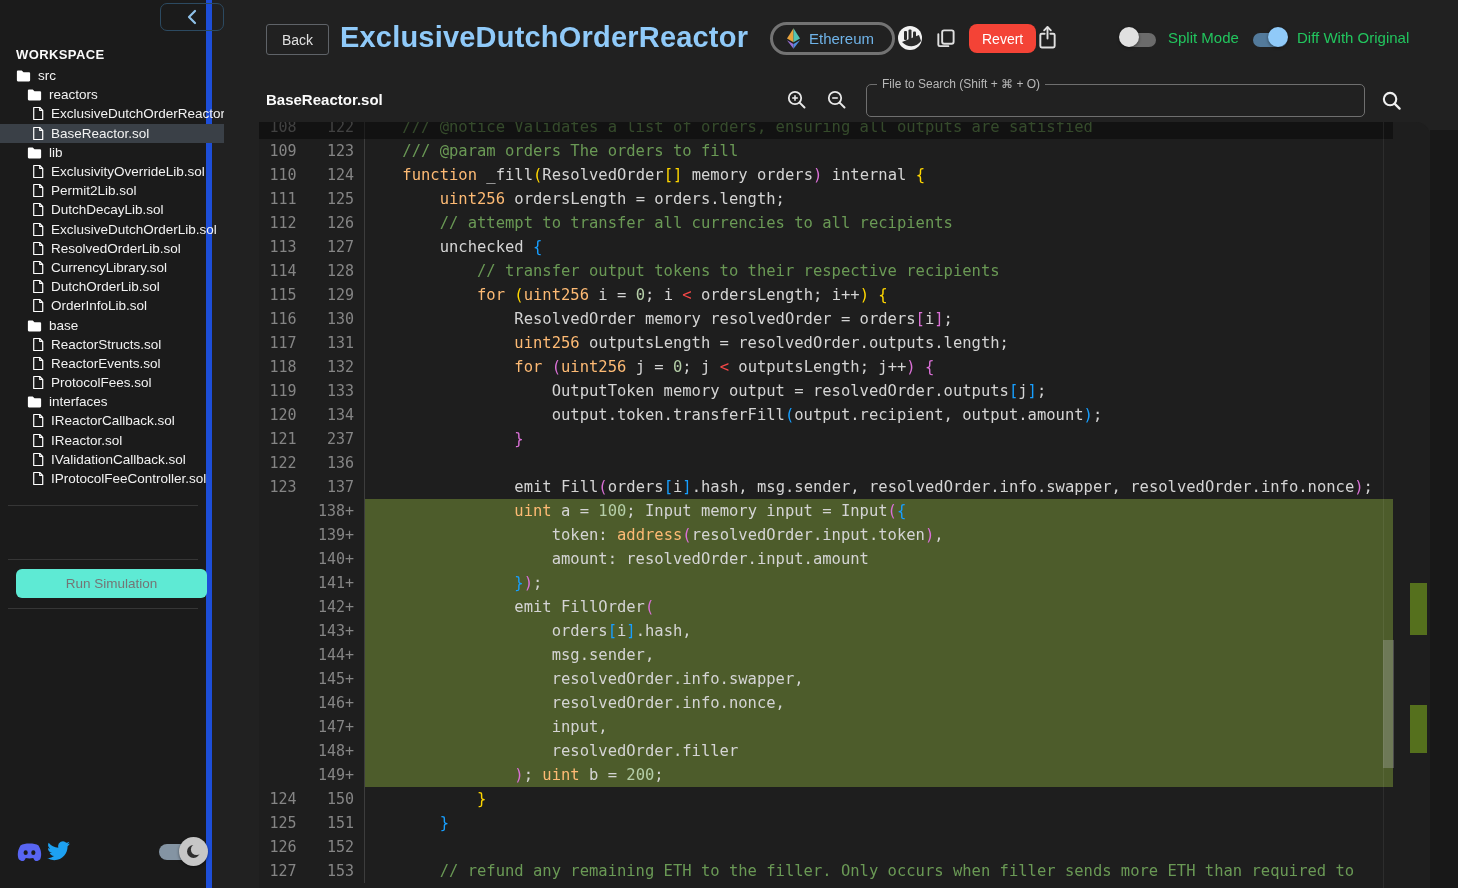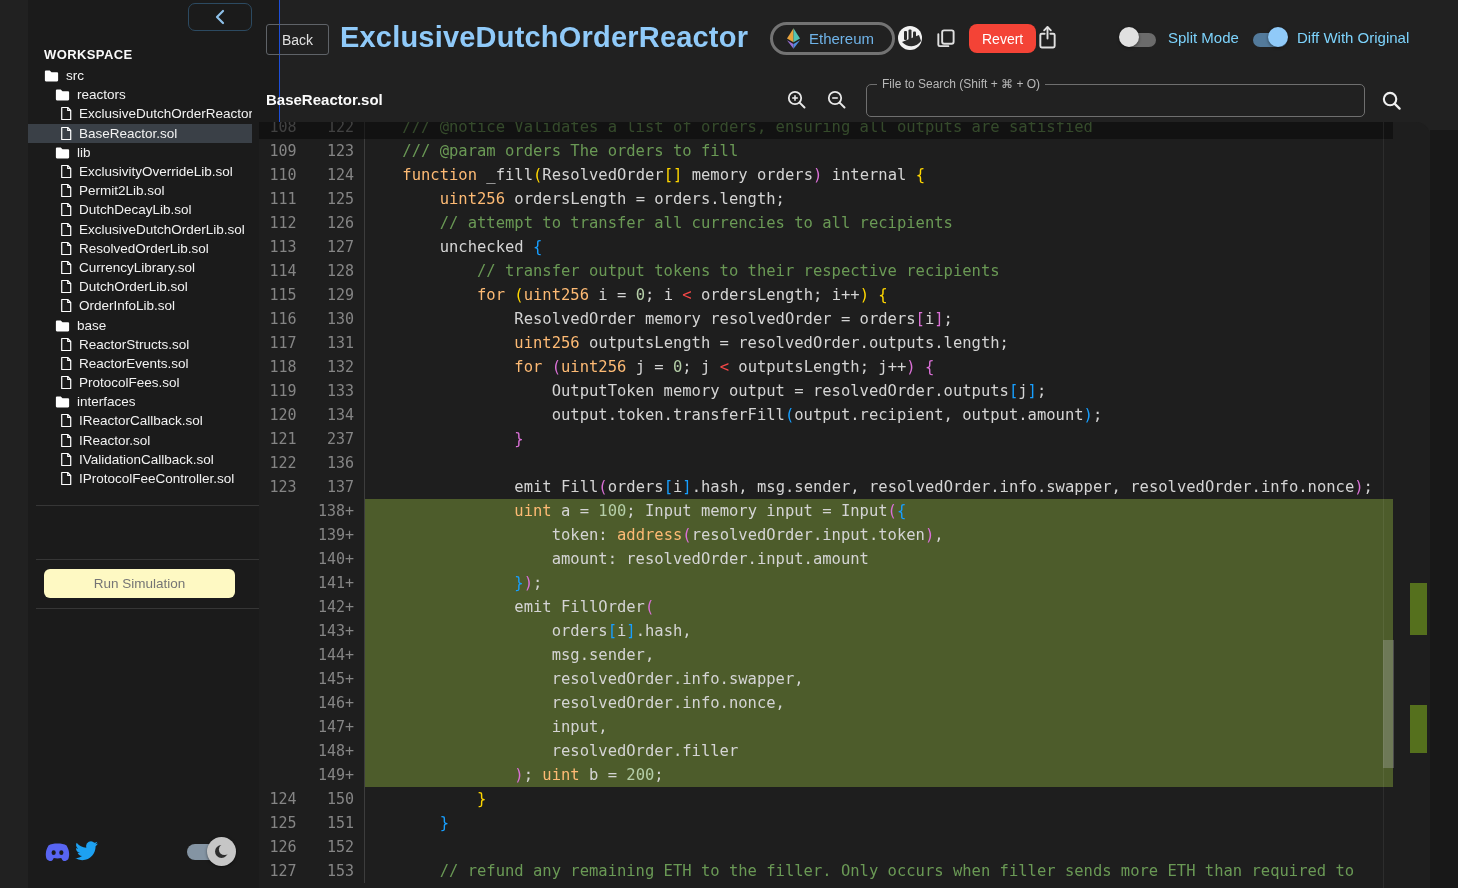--- a/index.html
+++ b/index.html
@@ -1,51 +1,51 @@
 <!DOCTYPE html>
 <html style="--accent: #90caf9; --revert: #f44336; --diffbg: #4d5c2b; --marker: #55701d; --net: #6fb3e8; --discord: #5865F2; --twitter: #1DA1F2;"><head>
 <meta charset="utf-8">
 <style>
   html,body{margin:0;padding:0;background:#212121;overflow:hidden;}
   #app{position:relative;width:1458px;height:888px;background:#212121;font-family:"Liberation Sans",sans-serif;color:#e6e6e6;}
   
-  #sidebar{position:absolute;left:0;top:0;width:252px;height:888px;background:#1b1b1b;border-right:1px solid #1d4ed8;box-sizing:border-box;margin-left:28px;}
+  #sidebar{position:absolute;left:0;top:0;width:212px;height:888px;background:#1b1b1b;border-right:6px solid #1d4ed8;box-sizing:border-box;}
   .collapse-btn{position:absolute;left:160px;top:3px;width:62px;height:26px;border:1px solid #2c4a61;border-radius:7px;display:flex;align-items:center;justify-content:center;cursor:pointer;background:transparent;}
   .ws-label{position:absolute;left:16px;top:47px;font-size:13px;font-weight:bold;letter-spacing:.4px;color:#fafafa;}
   #file-tree{position:absolute;left:0;top:66px;width:224px;}
   .titem{height:19.2px;display:flex;align-items:center;white-space:nowrap;overflow:hidden;font-size:13.5px;color:#f2f2f2;cursor:pointer;}
   .titem .ticon{flex:0 0 auto;display:inline-flex;margin-right:7px;}
   .titem.d0{padding-left:16px}.titem.d1{padding-left:27px}.titem.d2{padding-left:32px}
   .titem.sel{background:#3a4047;}
   .sb-div{position:absolute;left:8px;right:8px;border-top:1px solid #363636;}
   .compile-btn{position:absolute;left:16px;top:517px;width:191px;height:32px;background:var(--accent,#90caf9);border-radius:6px;display:flex;align-items:stretch;cursor:pointer;}
   .compile-btn .lbl{flex:1;display:flex;align-items:center;justify-content:center;font-size:13px;font-weight:bold;color:#08131c;}
   .compile-btn .vsep{width:1px;background:rgba(8,25,40,.45);}
   .compile-btn .caretbox{width:33px;display:flex;align-items:center;justify-content:center;}
   .caret-down{width:0;height:0;border-left:6px solid transparent;border-right:6px solid transparent;border-top:7px solid #0d2a40;}
-  .run-btn{position:absolute;left:16px;top:569px;width:191px;height:29px;background:#fef9c3;border-radius:6px;display:flex;align-items:center;justify-content:center;font-size:13.5px;color:#757575;cursor:default;}
+  .run-btn{position:absolute;left:16px;top:569px;width:191px;height:29px;background:#5eead4;border-radius:6px;display:flex;align-items:center;justify-content:center;font-size:13.5px;color:#757575;cursor:default;}
   .social{position:absolute;display:inline-flex;cursor:pointer;}
   .theme-toggle{position:absolute;left:159px;top:843px;width:48px;height:18px;cursor:pointer;}
   .theme-track{position:absolute;left:0;top:1px;width:46px;height:16px;border-radius:8px;background:#8494a3;}
   .theme-knob{position:absolute;left:20px;top:-6px;width:29px;height:29px;border-radius:50%;background:#c6c6c6;display:flex;align-items:center;justify-content:center;box-shadow:0 1px 3px rgba(0,0,0,.5);}
   
   .back-btn{position:absolute;left:266px;top:24px;height:31px;padding:0 15px;border:1px solid #5f6368;border-radius:3px;background:transparent;color:#e0e0e0;font-size:14px;display:flex;align-items:center;cursor:pointer;box-sizing:border-box;}
   .page-title{position:absolute;left:340px;top:21px;font-size:29px;font-weight:bold;color:var(--accent,#90caf9);letter-spacing:.2px;}
   .net-pill{position:absolute;left:770px;top:22px;height:33px;border:3px solid #737373;border-radius:17px;display:flex;align-items:center;padding:0 18px 0 14px;cursor:pointer;box-sizing:border-box;}
   .net-pill .netlbl{font-size:15px;color:var(--net,#6fb3e8);margin-left:9px;}
   .hicon{position:absolute;display:inline-flex;cursor:pointer;}
   .revert-btn{position:absolute;left:969px;top:24px;height:29px;padding:0 13px;background:var(--revert,#f44336);border:none;border-radius:8px;color:#fff;font-size:14px;display:flex;align-items:center;cursor:pointer;}
   .switch{position:absolute;width:40px;height:24px;cursor:pointer;}
   .sw-track{position:absolute;left:3px;top:6px;width:34px;height:14px;border-radius:7px;}
   .sw-knob{position:absolute;top:0;width:20px;height:20px;border-radius:50%;box-shadow:0 1px 3px rgba(0,0,0,.5);}
   .sw-off .sw-track{background:#6b6b6b;}
   .sw-off .sw-knob{left:0;background:#e0e0e0;}
   .sw-on .sw-track{background:#537a9b;}
   .sw-on .sw-knob{left:18px;background:var(--accent,#90caf9);}
-  .sw-label{position:absolute;top:29px;font-size:15px;color:#7dd3fc;}
+  .sw-label{position:absolute;top:29px;font-size:15px;color:#22c55e;}
   
   .file-tab{position:absolute;left:266px;top:91px;font-size:15px;font-weight:bold;color:#fafafa;}
   .search-field{position:absolute;left:866px;top:84px;width:499px;height:33px;border:1px solid #6f6f6f;border-radius:5px;box-sizing:border-box;cursor:text;}
   .search-field input{position:absolute;left:10px;top:4px;width:470px;background:transparent;border:none;outline:none;color:#ddd;font-size:14px;font-family:"Liberation Sans",sans-serif;}
   .search-label{position:absolute;left:10px;top:-8px;padding:0 5px;font-size:12px;color:#b8b8b8;background:#212121;white-space:nowrap;}
   
   #editor{position:absolute;left:259px;top:122px;width:1171px;height:766px;background:#1e1e1e;border-top-right-radius:14px;overflow:hidden;}
   #right-strip{position:absolute;left:1430px;top:130px;width:28px;height:758px;background:#181818;}
   #code-lines{margin-top:-7px;}
   .row{display:flex;height:24px;font-family:"DejaVu Sans Mono","Liberation Mono",monospace;font-size:15px;color:#858585;}

